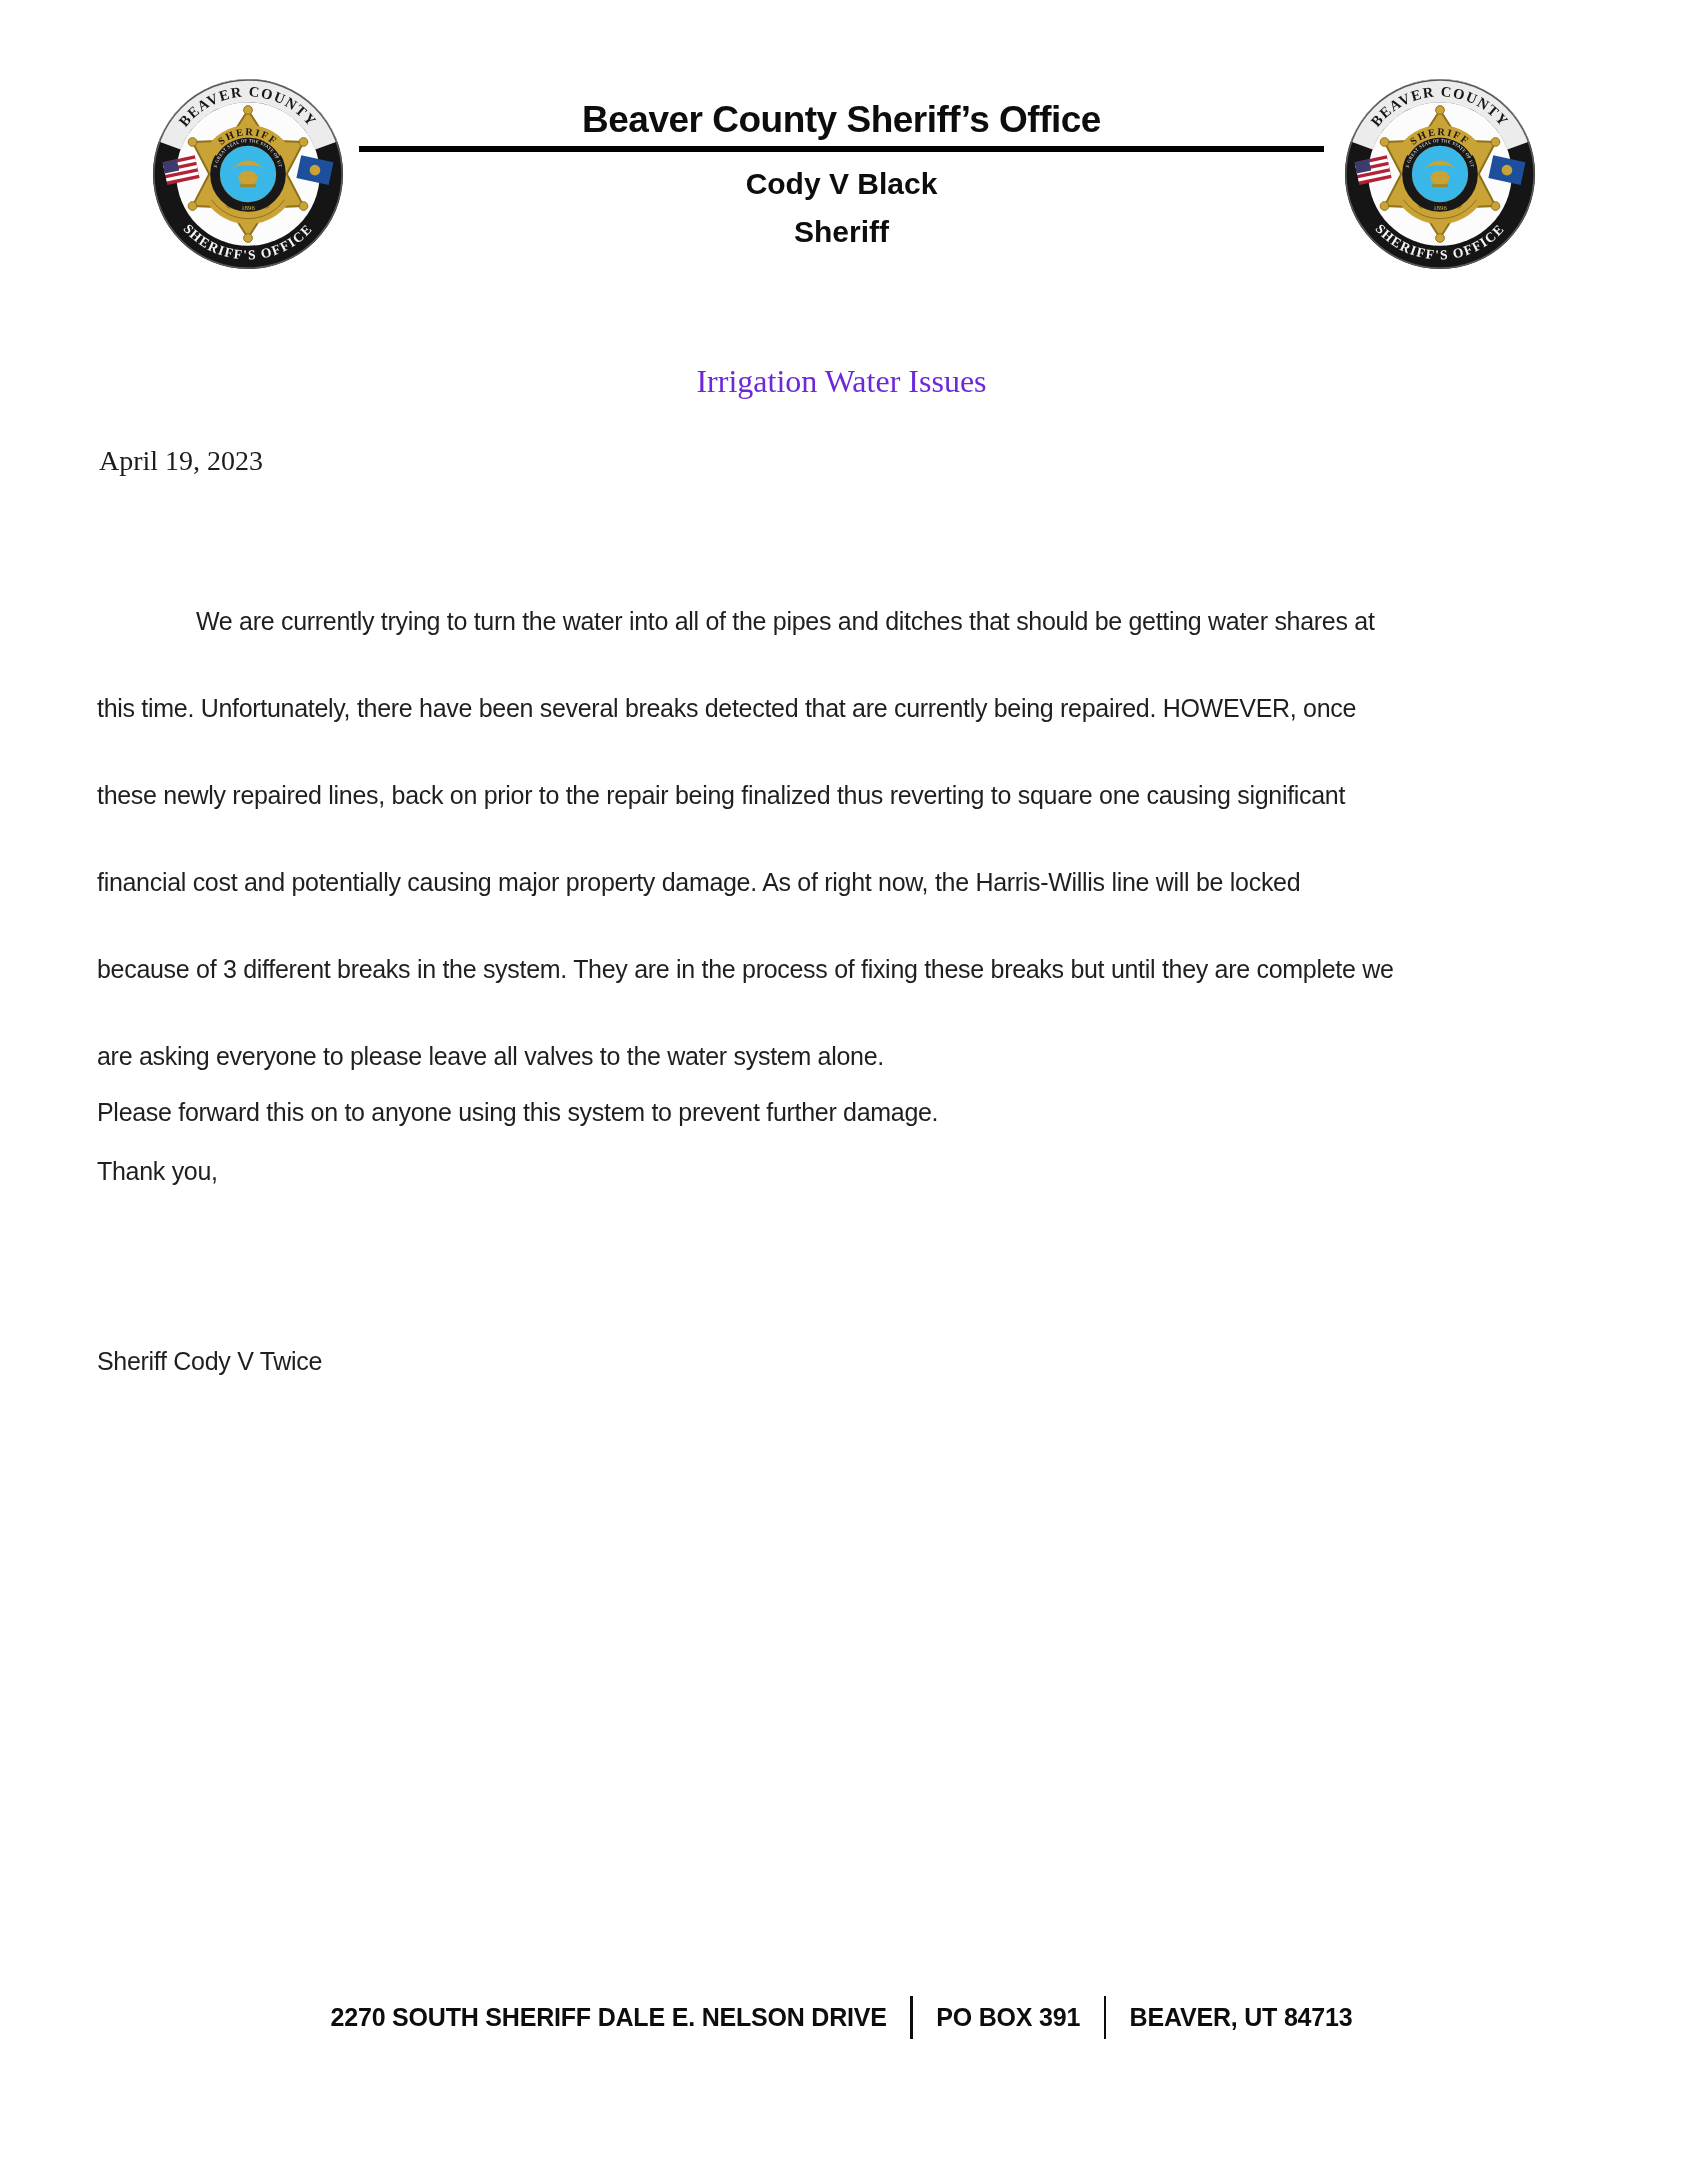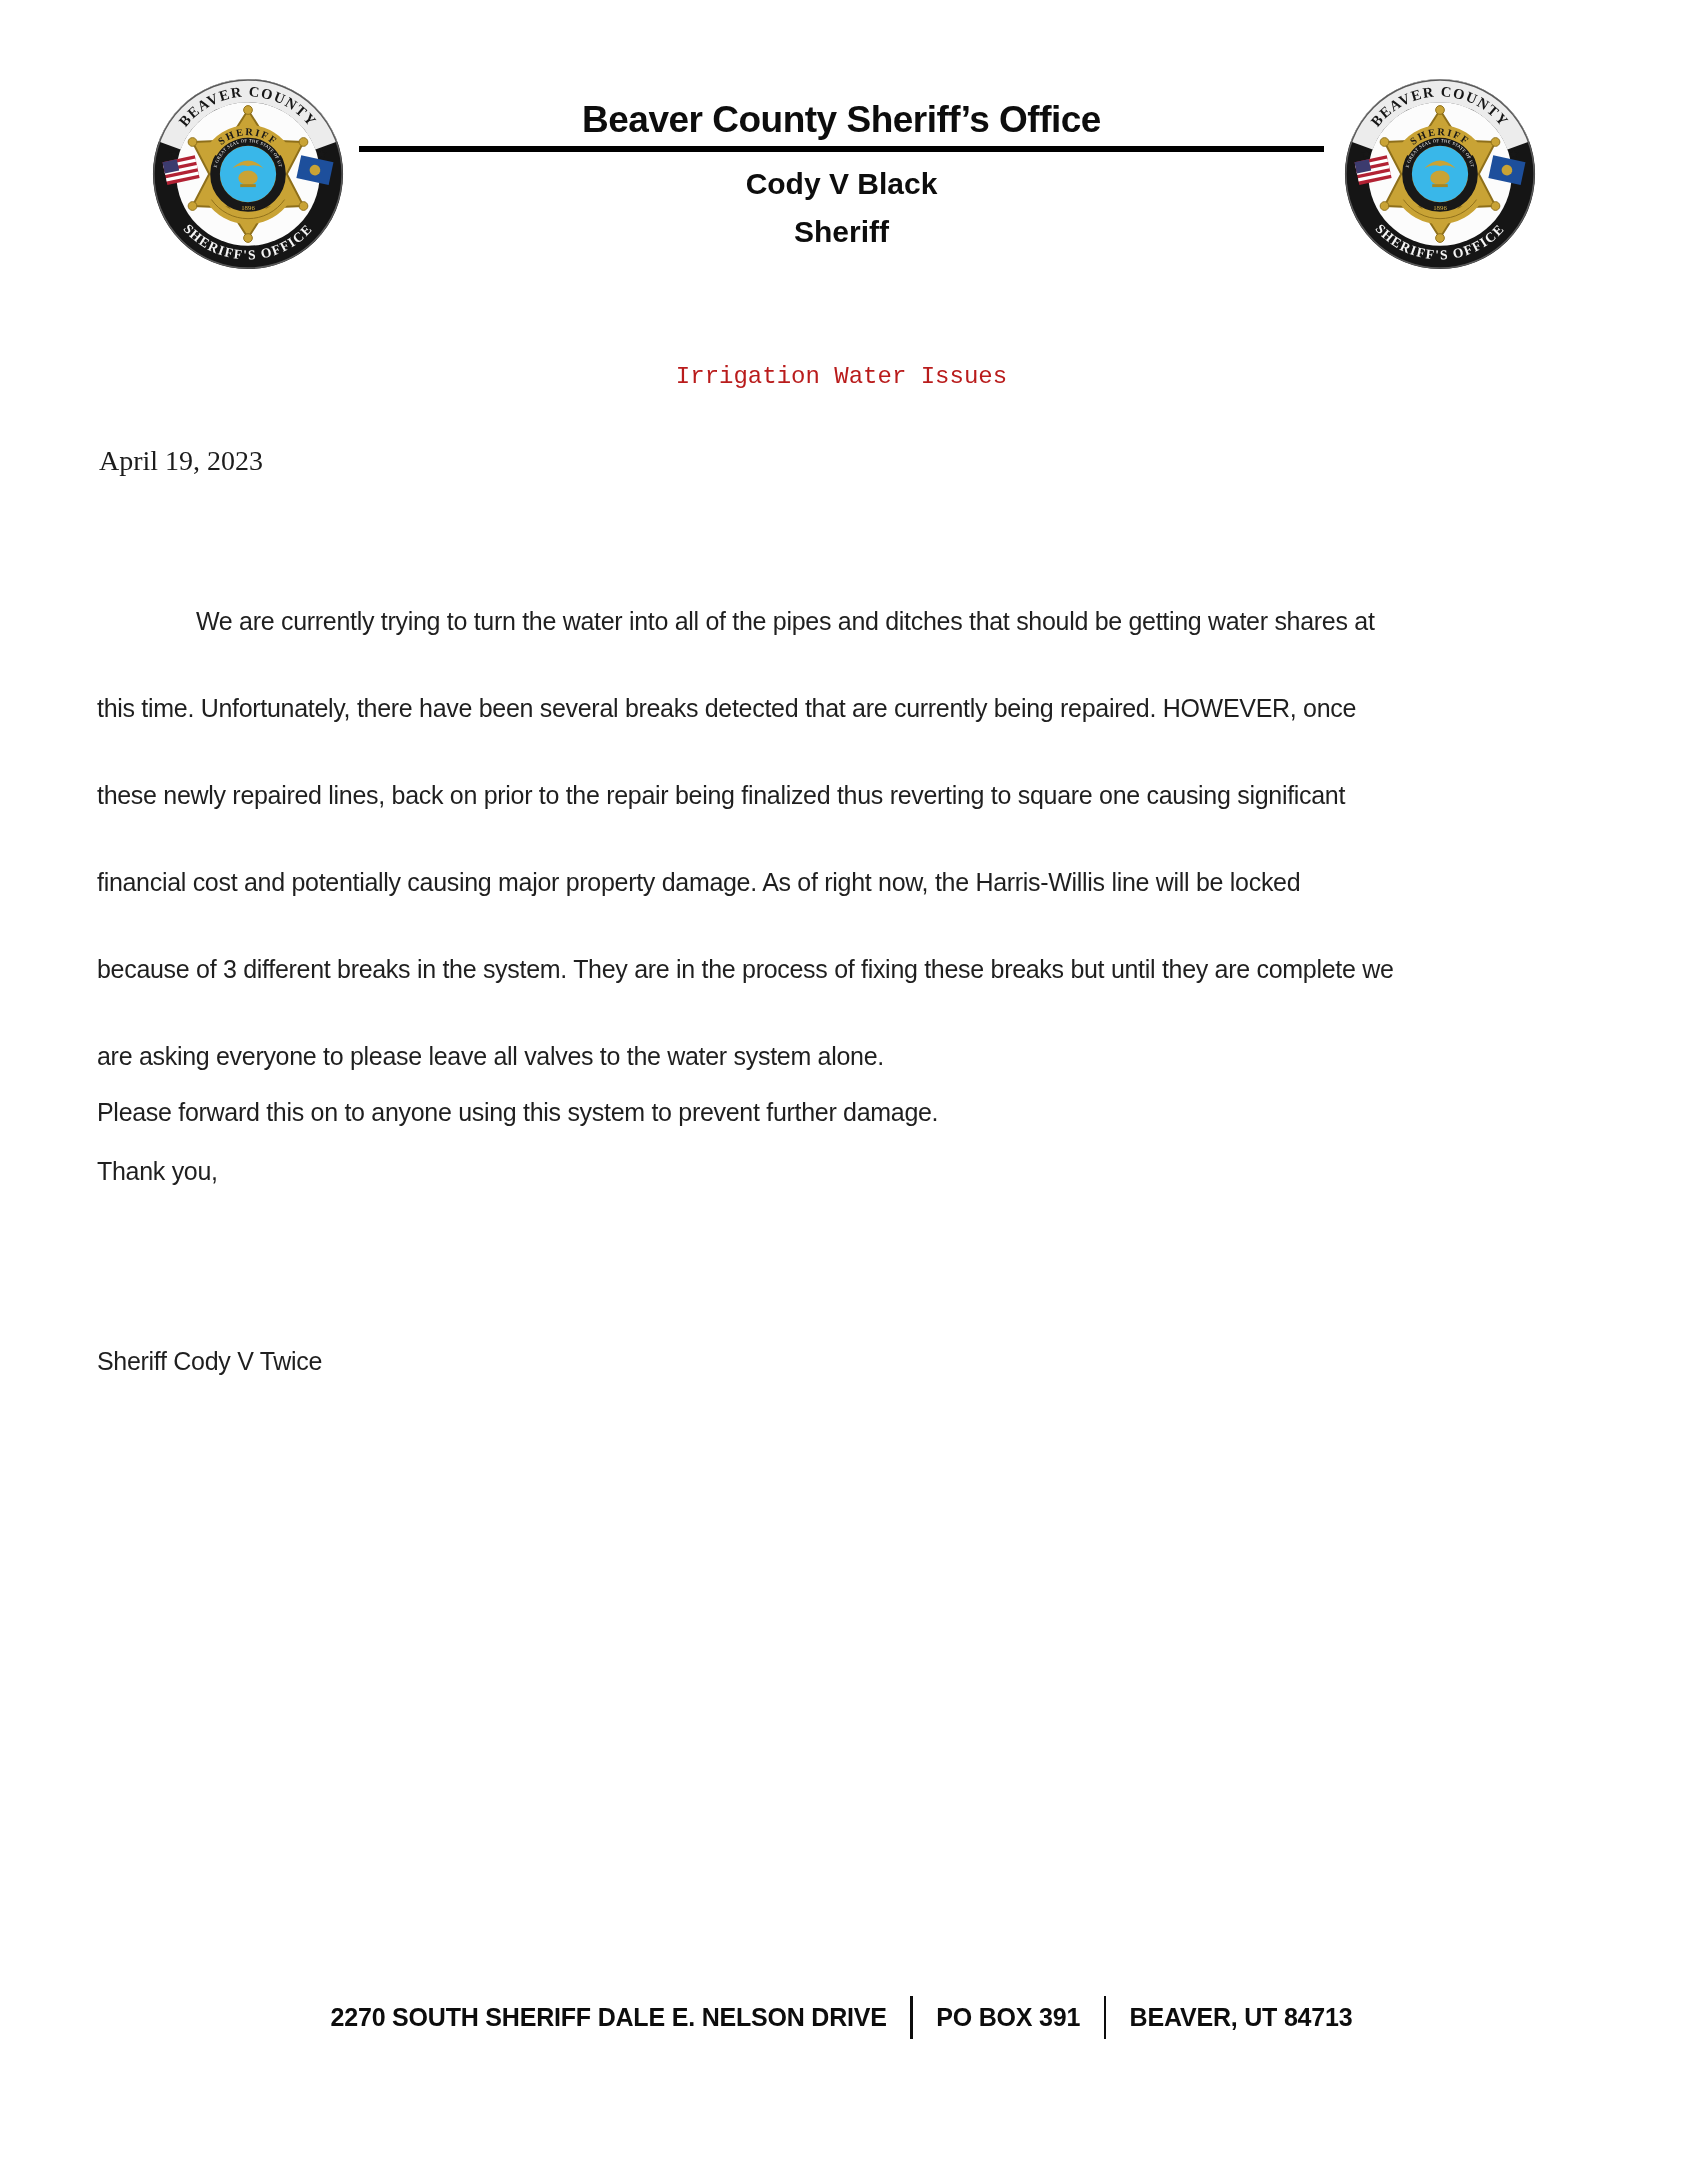--- a/index.html
+++ b/index.html
@@ -48,23 +48,23 @@
     font-size: 30px;
     font-weight: bold;
     color: #0d0d0d;
   }
   
   .doc-title {
     position: absolute;
     top: 363px;
     left: 0; right: 0;
     text-align: center;
-    font-family: Liberation Mono, monospace;
-    font-size: 24px;
-    color: #b91c1c;
+    font-family: Liberation Serif, serif;
+    font-size: 32px;
+    color: #6d28d9;
   }
   .doc-date {
     position: absolute;
     top: 445px;
     left: 99px;
     font-family: "Liberation Serif", serif;
     font-size: 28px;
     color: #1c1c1c;
   }
   

